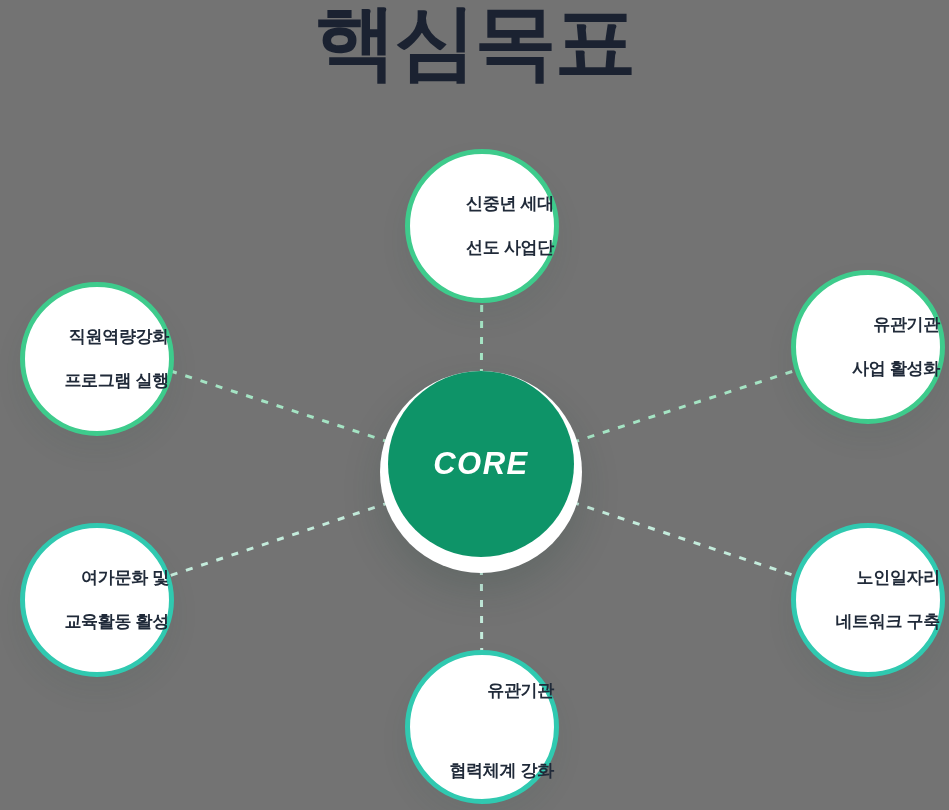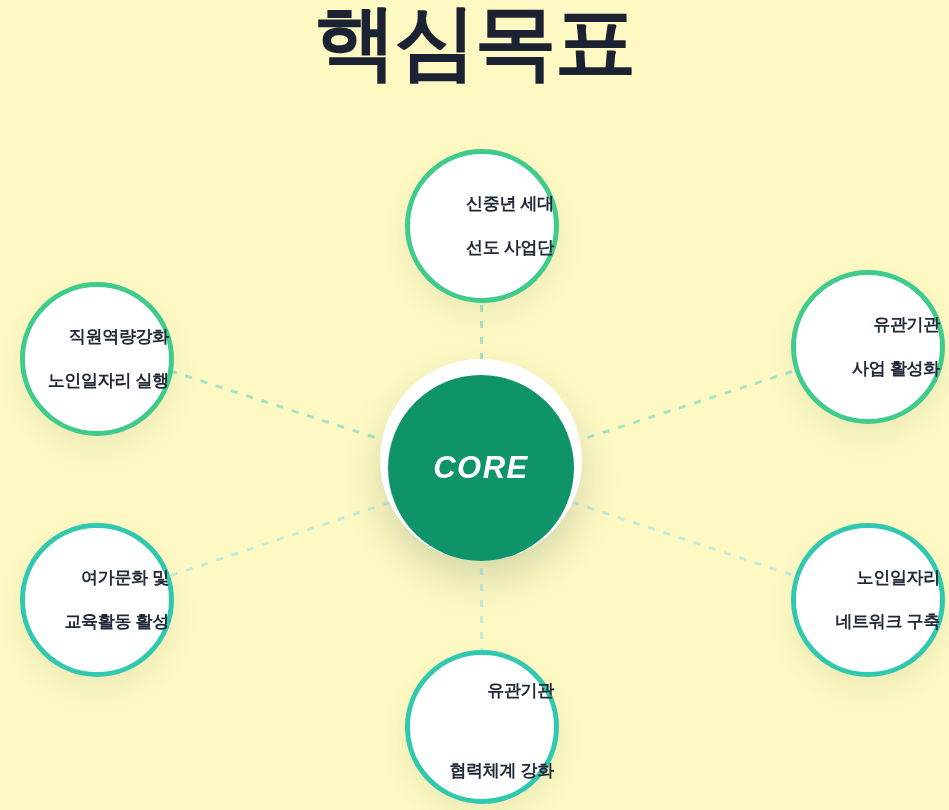--- a/index.html
+++ b/index.html
@@ -3,21 +3,21 @@
 <meta charset="utf-8">
 <style>
   * { margin: 0; padding: 0; box-sizing: border-box; }
   html, body { background: #ffffff; }
   body { font-family: "Liberation Sans", sans-serif; }
 
   .stage {
     position: relative;
     width: 949px;
     height: 810px;
-    background: #fef9c3;
+    background: #737373;
     overflow: hidden;
   }
 
   .page-title {
     position: absolute;
     top: -6px;
     left: 0;
     width: 100%;
     text-align: center;
     font-size: 82px;
@@ -65,28 +65,28 @@
   .sat-top         { left: 405px; top: 149px; }
   .sat-left-upper  { left: 20px;  top: 282px; }
   .sat-right-upper { left: 791px; top: 270px; }
   .sat-left-lower  { left: 20px;  top: 523px; }
   .sat-right-lower { left: 791px; top: 523px; }
   .sat-bottom      { left: 405px; top: 650px; }
 
   .center-wrap {
     position: absolute;
     left: 380px;
-    top: 359px;
+    top: 371px;
     width: 202px;
     height: 202px;
     border-radius: 50%;
     background: #ffffff;
     box-shadow: 0 18px 38px rgba(30, 60, 50, 0.18);
     display: flex;
-    align-items: flex-end;
+    align-items: flex-start;
     justify-content: center;
   }
   .center-circle {
     width: 186px;
     height: 186px;
     border-radius: 50%;
     background: #0e9468;
     display: flex;
     align-items: center;
     justify-content: center;
@@ -115,21 +115,21 @@
 
   <h1 class="page-title" style="color: rgb(27, 34, 49);">핵심목표</h1>
 
   <div class="sat sat-top" style="border-color: rgb(62, 203, 140);">
     <div class="sat-line" style="color: rgb(32, 42, 57);">신중년 세대</div>
     <div class="sat-line" style="color: rgb(32, 42, 57);">선도 사업단</div>
   </div>
 
   <div class="sat sat-left-upper" style="border-color: rgb(62, 203, 140);">
     <div class="sat-line" style="color: rgb(32, 42, 57);">직원역량강화</div>
-    <div class="sat-line" style="color: rgb(32, 42, 57);">노인일자리 실행</div>
+    <div class="sat-line" style="color: rgb(32, 42, 57);">프로그램 실행</div>
   </div>
 
   <div class="sat sat-right-upper" style="border-color: rgb(62, 203, 140);">
     <div class="sat-line" style="color: rgb(32, 42, 57);">유관기관</div>
     <div class="sat-line" style="color: rgb(32, 42, 57); margin-left: 44px;">사업 활성화</div>
   </div>
 
   <div class="sat sat-left-lower" style="border-color: rgb(48, 201, 176);">
     <div class="sat-line" style="color: rgb(32, 42, 57);">여가문화 및</div>
     <div class="sat-line" style="color: rgb(32, 42, 57);">교육활동 활성</div>

